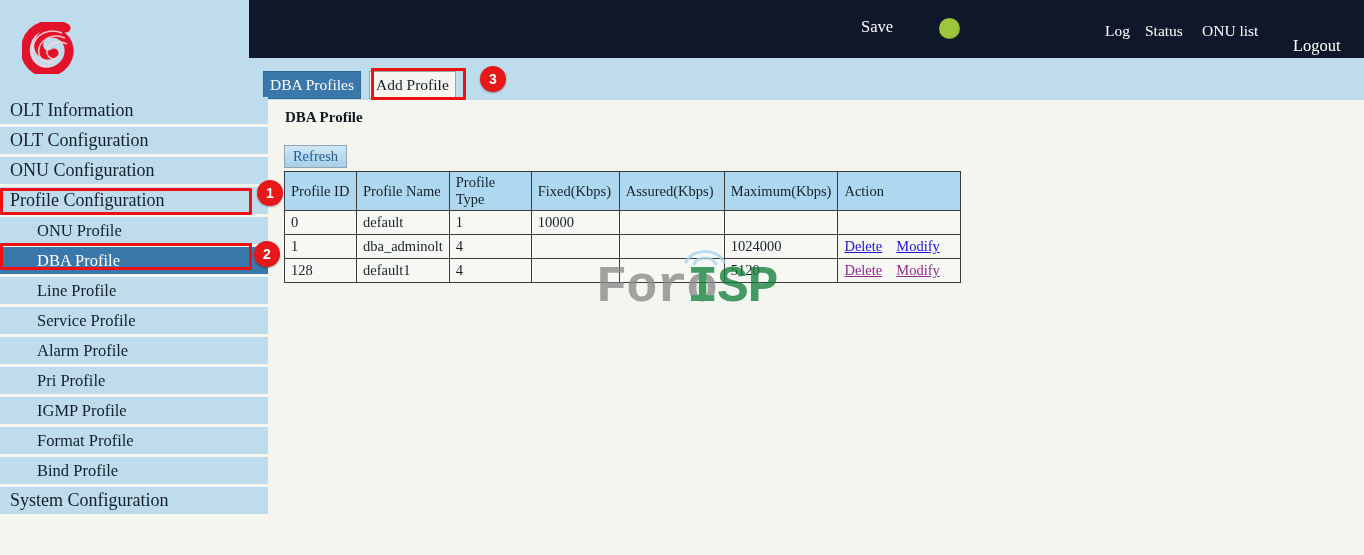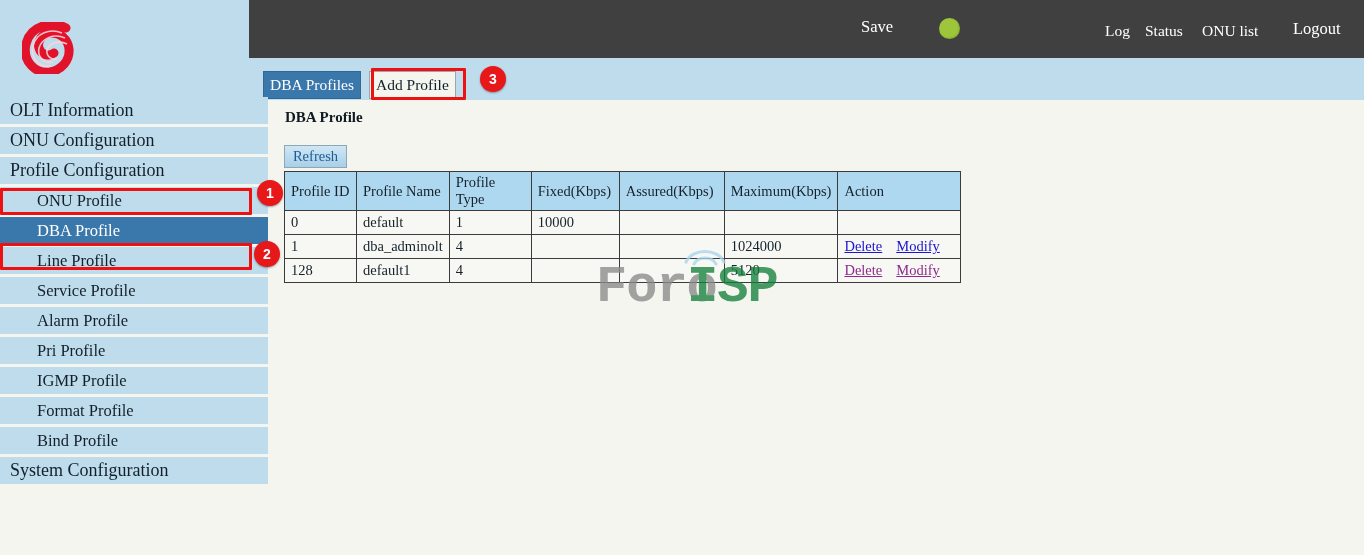--- a/index.html
+++ b/index.html
@@ -97,21 +97,21 @@
     color: #ffffff;
   }
 
   
   #header {
     position: absolute;
     left: 249px;
     top: 0;
     width: 1115px;
     height: 58px;
-    background: #404040;
+    background: #0f172a;
     color: #ffffff;
   }
   #save-btn {
     position: absolute;
     left: 612px;
     top: 17px;
     font-size: 16.5px;
     cursor: pointer;
   }
   #status-dot {
@@ -128,21 +128,21 @@
     position: absolute;
     top: 22px;
     font-size: 15.5px;
     color: #ffffff;
     cursor: pointer;
     white-space: nowrap;
   }
   #hdr-log      { left: 856px; }
   #hdr-status   { left: 896px; }
   #hdr-onulist  { left: 953px; }
-  #hdr-logout   { left: 1044px; top: 19px; font-size: 16.5px; }
+  #hdr-logout   { left: 1044px; top: 36px; font-size: 16.5px; }
 
   
   #tabstrip {
     position: absolute;
     left: 249px;
     top: 58px;
     width: 1115px;
     height: 42px;
     background: #bfdcec;
   }
@@ -311,20 +311,21 @@
           <path d="M44 6 C30 -2 8 4 4 22 C0 40 14 52 28 50 C40 48 48 38 47 27 C46 17 38 10 28 11 C20 12 15 19 17 26 C19 33 27 35 32 31" fill="none" stroke="#e1122a" stroke-width="9" stroke-linecap="round"></path>
           <path d="M40 11 C28 6 14 11 11 24 C8 37 18 46 29 44" fill="none" stroke="#ffd3d8" stroke-width="1.6" opacity="0.9"></path>
           <path d="M43 16 C32 11 20 16 17 26 C15 35 22 42 31 40" fill="none" stroke="#ffd3d8" stroke-width="1.6" opacity="0.9"></path>
           <path d="M45 22 C37 18 27 21 25 28 C24 34 29 38 35 37" fill="none" stroke="#ffd3d8" stroke-width="1.6" opacity="0.9"></path>
         </svg>
       </div>
     </div>
 
     <div id="menu">
       <div class="menu-item top"><span>OLT Information</span></div>
+      <div class="menu-item top"><span>OLT Configuration</span></div>
       <div class="menu-item top"><span>ONU Configuration</span></div>
       <div class="menu-item top"><span>Profile Configuration</span></div>
       <div class="menu-item sub"><span>ONU Profile</span></div>
       <div class="menu-item sub selected"><span>DBA Profile</span></div>
       <div class="menu-item sub"><span>Line Profile</span></div>
       <div class="menu-item sub"><span>Service Profile</span></div>
       <div class="menu-item sub"><span>Alarm Profile</span></div>
       <div class="menu-item sub"><span>Pri Profile</span></div>
       <div class="menu-item sub"><span>IGMP Profile</span></div>
       <div class="menu-item sub"><span>Format Profile</span></div>

